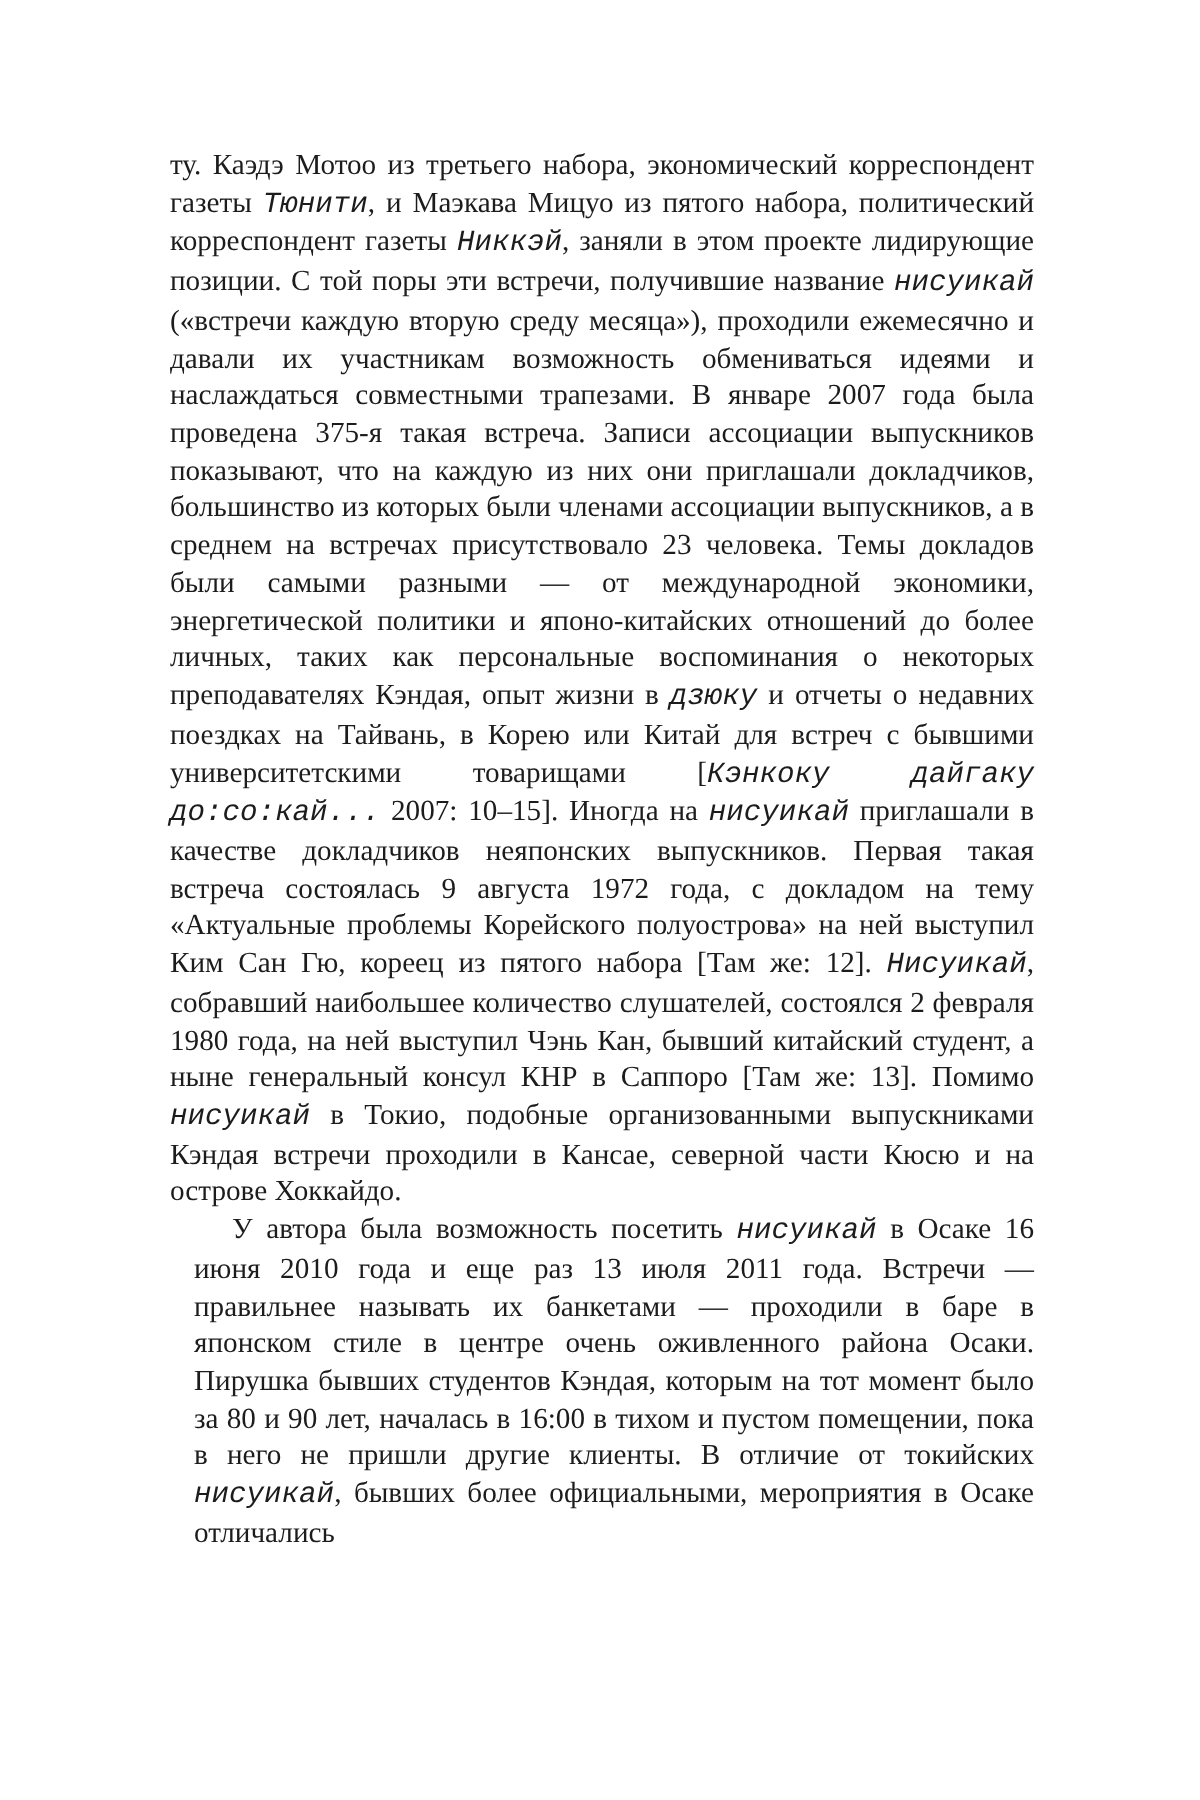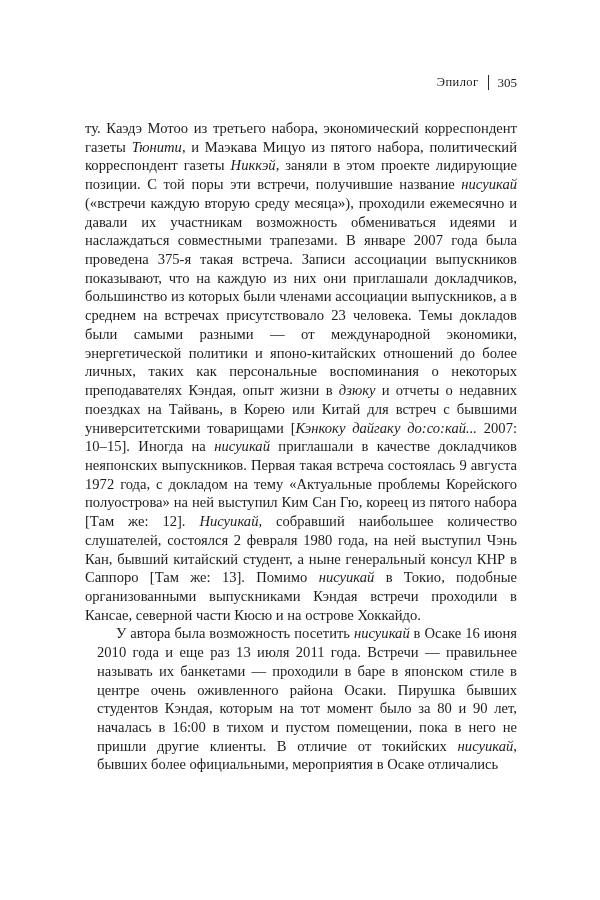--- a/index.html
+++ b/index.html
@@ -50,31 +50,27 @@
   .body-text p {
     margin: 0;
     padding: 0;
   }
   .body-text p.indent {
     text-indent: 19px;
     margin-left: 12px;
   }
   .body-text em.it {
     font-style: italic;
+    font-family: Liberation Mono, monospace;
   }
 </style>
 </head>
 <body>
 
 <div class="page">
 
-  <header class="running-head">
-    <span class="section">Эпилог</span>
-    <span class="divider"></span>
-    <span class="page-num">305</span>
-  </header>
 
   <main class="body-text">
     <p><span class="rm">ту. Каэдэ Мотоо из третьего набора, экономический корреспондент газеты </span><em class="it">Тюнити</em><span class="rm">, и Маэкава Мицуо из пятого набора, политический корреспондент газеты </span><em class="it">Никкэй</em><span class="rm">, заняли в этом проекте лидирующие позиции. С той поры эти встречи, получившие название </span><em class="it">нисуикай</em><span class="rm"> («встречи каждую вторую среду месяца»), проходили ежемесячно и давали их участникам возможность обмениваться идеями и наслаждаться совместными трапезами. В январе 2007 года была проведена 375-я такая встреча. Записи ассоциации выпускников показывают, что на каждую из них они приглашали докладчиков, большинство из которых были членами ассоциации выпускников, а в среднем на встречах присутствовало 23 человека. Темы докладов были самыми разными — от международной экономики, энергетической политики и японо-китайских отношений до более личных, таких как персональные воспоминания о некоторых преподавателях Кэндая, опыт жизни в </span><em class="it">дзюку</em><span class="rm"> и отчеты о недавних поездках на Тайвань, в Корею или Китай для встреч с бывшими университетскими товарищами [</span><em class="it">Кэнкоку дайгаку до:со:кай...</em><span class="rm"> 2007: 10–15]. Иногда на </span><em class="it">нисуикай</em><span class="rm"> приглашали в качестве докладчиков неяпонских выпускников. Первая такая встреча состоялась 9 августа 1972 года, с докладом на тему «Актуальные проблемы Корейского полуострова» на ней выступил Ким Сан Гю, кореец из пятого набора [Там же: 12]. </span><em class="it">Нисуикай</em><span class="rm">, собравший наибольшее количество слушателей, состоялся 2 февраля 1980 года, на ней выступил Чэнь Кан, бывший китайский студент, а ныне генеральный консул КНР в Саппоро [Там же: 13]. Помимо </span><em class="it">нисуикай</em><span class="rm"> в Токио, подобные организованными выпускниками Кэндая встречи проходили в Кансае, северной части Кюсю и на острове Хоккайдо.</span></p>
     <p class="indent"><span class="rm">У автора была возможность посетить </span><em class="it">нисуикай</em><span class="rm"> в Осаке 16 июня 2010 года и еще раз 13 июля 2011 года. Встречи — правильнее называть их банкетами — проходили в баре в японском стиле в центре очень оживленного района Осаки. Пирушка бывших студентов Кэндая, которым на тот момент было за 80 и 90 лет, началась в 16:00 в тихом и пустом помещении, пока в него не пришли другие клиенты. В отличие от токийских </span><em class="it">нисуикай</em><span class="rm">, бывших более официальными, мероприятия в Осаке отличались</span></p>
   </main>
 
 </div>
 
 </body></html>

